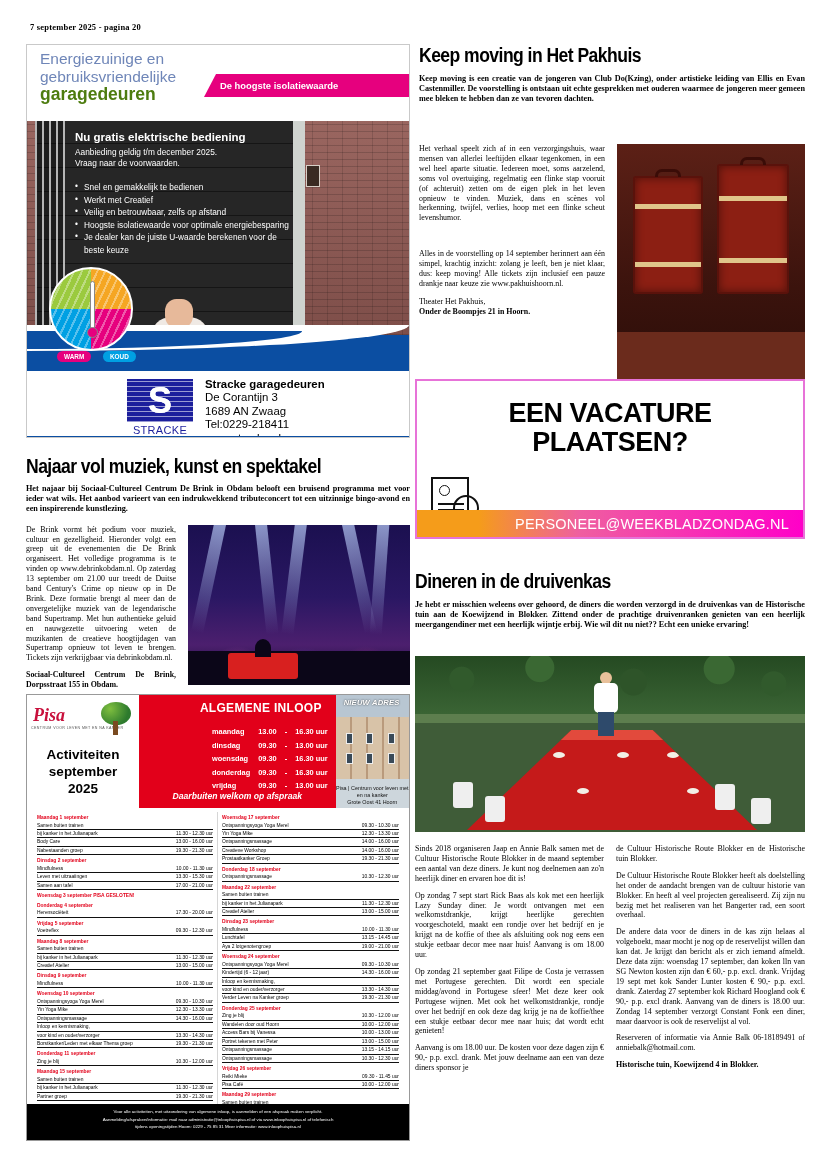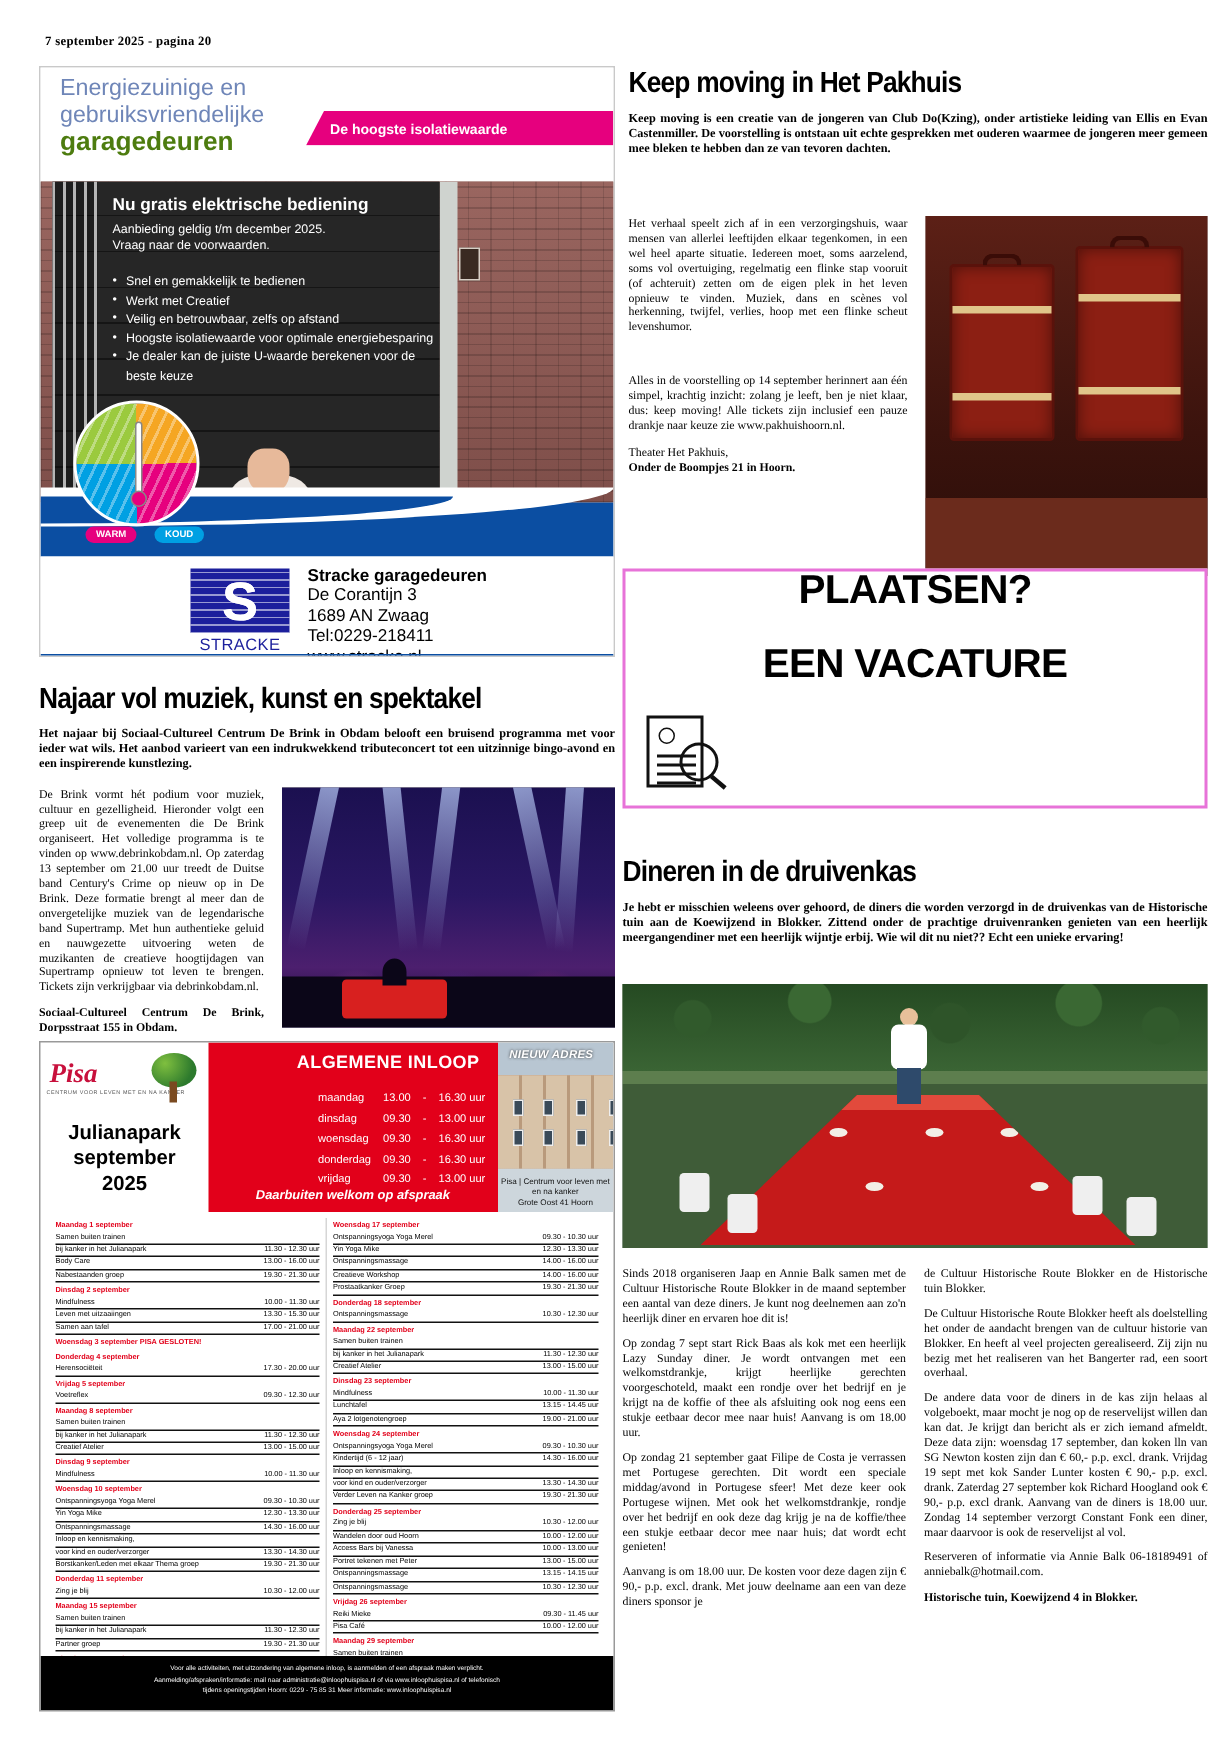--- a/index.html
+++ b/index.html
@@ -114,21 +114,21 @@
   .pl-script { position:absolute; left:6px; top:2px; font-family:"Liberation Serif", serif; font-style:italic; font-size:18px; color:#c8103c;font-weight:bold; }
   .pl-sub { position:absolute; left:4px; top:23px; font-size:3.6px; letter-spacing:.4px; color:#555; font-family:"Liberation Sans", sans-serif; }
   .pl-tree { position:absolute; right:6px; top:-1px; width:34px; height:34px; }
   .pl-tree .crown { position:absolute; left:2px; top:0; width:30px; height:23px; border-radius:50%;
        background: radial-gradient(circle at 30% 30%, #7fbf3f, #2d7a2d 70%); }
   .pl-tree .trunk { position:absolute; left:14px; top:19px; width:5px; height:14px; background:#7a4a20; }
   .pisa-title { font-family:"Liberation Sans", sans-serif; font-weight:bold; font-size:13.5px; line-height:17px; margin-top:9px; }
   .pisa-red { flex:1; background:#e2001a; color:#fff; position:relative;padding-left:47px; }
   .pisa-red h3 { font-family:"Liberation Sans", sans-serif; font-size:12px; text-align:center; margin-top:6px; letter-spacing:.3px; }
   .inloop-table { margin:9px 0 0 24px; font-family:"Liberation Sans", sans-serif; font-size:7.4px; line-height:11.6px; }
-  .inloop-table td { padding-right:6px; white-space:nowrap; }
+  .inloop-table td { padding-right:6px; white-space:nowrap;font-weight:bold; }
   .inloop-table td.t2 { width:32px; }
   .inloop-table td.dash { width:16px; text-align:center; }
   .pisa-afspraak { position:absolute; left:0; bottom:7px; width:100%; text-align:center; font-family:"Liberation Sans", sans-serif;
       font-style:italic; font-weight:bold; font-size:8.6px; }
   .pisa-photo { width:128px; position:relative; background:#cdd6dc; overflow:hidden; }
   .nieuw-adres { position:absolute; left:8px; top:3px; z-index:3; color:#fff; font-family:"Liberation Sans", sans-serif;
       font-style:italic; font-weight:bold; font-size:7.6px; letter-spacing:.2px; text-shadow:0 0 2px #333; }
   .houses { position:absolute; left:0; top:0; width:100%; height:84px;
       background: linear-gradient(180deg,#b8c6d2 0 26%, #c9a98f 26% 100%); }
   .houses .row { position:absolute; left:0; bottom:0; width:100%; height:62px;
@@ -298,21 +298,21 @@
       <div class="pisa-brand">
         <div class="pisa-logo">
           <div class="pl-script">Pisa</div>
           <div class="pl-sub">CENTRUM VOOR LEVEN MET EN NA KANKER</div>
           <div class="pl-tree">
             <div class="crown"></div>
               <div class="trunk"></div>
           </div>
         </div>
         <div class="pisa-title">
-          <div>Julianapark</div>
+          <div>Activiteiten</div>
           <div>september</div>
           <div>2025</div>
         </div>
       </div>
       <div class="pisa-red">
         <h3>ALGEMENE INLOOP</h3>
         <table class="inloop-table">
           <tbody id="inloop-body">
               <tr>
                 <td>maandag</td>
@@ -639,32 +639,33 @@
       </div>
       <div class="suitcase" style="left:100px; top:20px; width:72px; height:130px;">
         <div class="strap" style="top:30px;"></div>
           <div class="strap" style="top:92px;"></div>
         <div class="handle" style="top:-9px;"></div>
       </div>
     </div>
   </div>
 
   <div id="vacature">
+    <div class="vac-h">EEN VACATURE</div>
     <div class="vac-h" style="margin-top:-4px">PLAATSEN?</div>
-    <div class="vac-h">EEN VACATURE</div>
     <div class="vac-icon">
       <div class="vac-doc">
         <div class="av"></div>
         <div class="ln" style="top:24px;"></div>
         <div class="ln" style="top:30px;"></div>
         <div class="ln" style="top:36px;"></div>
         <div class="ln" style="top:42px;"></div>
       </div>
       <div class="vac-glass"></div>
     </div>
+    <div class="vac-bar">PERSONEEL@WEEKBLADZONDAG.NL</div>
   </div>
 
   <div id="dineren">
     <div class="headline">Dineren in de druivenkas</div>
     <div class="lead">Je hebt er misschien weleens over gehoord, de diners die worden verzorgd in de druivenkas van de Historische tuin aan de Koewijzend in Blokker. Zittend onder de prachtige druivenranken genieten van een heerlijk meergangendiner met een heerlijk wijntje erbij. Wie wil dit nu niet?? Echt een unieke ervaring!</div>
     <div class="din-photo">
       <div class="greenhouse"></div>
       <div class="vine"></div>
       <div class="table-long">
         <div class="table-top"></div>

